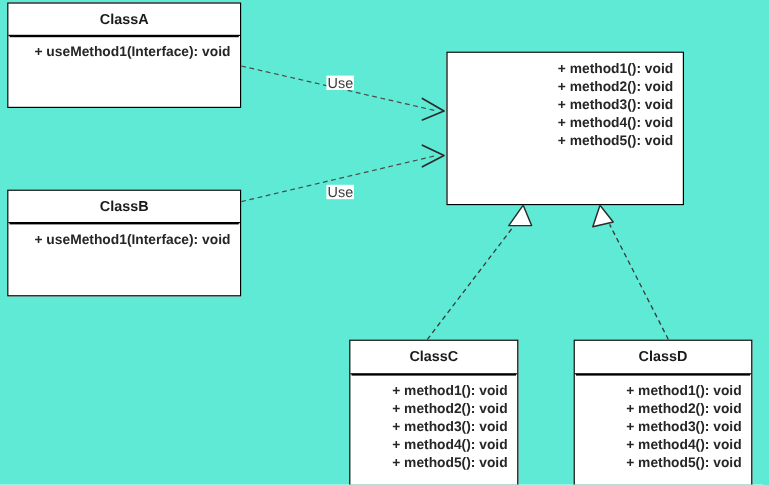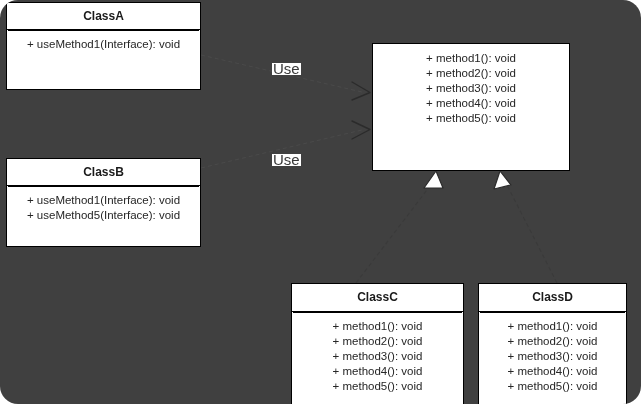--- a/index.html
+++ b/index.html
@@ -9,23 +9,22 @@
     background: #ffffff;
   }
   body {
     font-family: "Liberation Sans", sans-serif;
     -webkit-font-smoothing: antialiased;
   }
   #canvas {
     position: relative;
     width: 641px;
     height: 404px;
-    background: #404040;
+    background: #5eead4;
     overflow: hidden;
-    border-radius: 18px;
   }
   svg#edges {
     position: absolute;
     left: 0;
     top: 0;
     width: 641px;
     height: 404px;
     pointer-events: none;
   }
   .uml-box {
@@ -66,45 +65,45 @@
     font-weight: bold;
     font-size: 12px;
     line-height: 15px;
   }
   .uml-members {
     box-sizing: border-box;
     padding: 7px 8px 6px 8px;
     font-size: 11.5px;
     line-height: 15px;
     color: #262626;
-    font-weight: normal;
-    text-align: center;
+    font-weight: bold;
+    text-align: right;
     white-space: nowrap;
   }
   .member-row {
     display: block;
   }
   .edge-label {
     position: absolute;
-    font-size: 15px;
+    font-size: 12px;
     line-height: 12px;
     color: #3a3a3a;
     background: #ffffff;
     padding: 0 1px;
     z-index: 3;
     white-space: nowrap;
   }
   
   #box-classa     { left: 6px;   top: 2px;   width: 195px; height: 88px; }
   #box-classa .uml-header { height: 27px; }
   #box-classb     { left: 6px;   top: 158px; width: 195px; height: 89px; }
   #box-classb .uml-header { height: 27px; }
   #box-interface  { left: 372px; top: 43px;  width: 198px; height: 128px; }
   #box-interface .uml-header { height: 45px; padding-top: 3px; }
-  #box-classc     { left: 291px; top: 283px; width: 173px; height: 122px; }
+  #box-classc     { left: 291px; top: 283px; width: 141px; height: 122px; }
   #box-classc .uml-header { height: 28px; }
   #box-classd     { left: 478px; top: 283px; width: 149px; height: 122px; }
   #box-classd .uml-header { height: 28px; }
   #label-use-a { left: 272px; top: 63px; }
   #label-use-b { left: 272px; top: 154px; }
 </style>
 </head>
 <body>
 
 <div id="canvas">
@@ -143,21 +142,20 @@
       <span class="member-row">+ useMethod1(Interface): void</span>
     </div>
   </div>
 
   <div class="uml-box" id="box-classb">
     <div class="uml-header double-rule">
       <span class="class-title">ClassB</span>
     </div>
     <div class="uml-members">
       <span class="member-row">+ useMethod1(Interface): void</span>
-      <span class="member-row">+ useMethod5(Interface): void</span>
     </div>
   </div>
 
   <div class="uml-box" id="box-interface">
     <div class="uml-members">
       <span class="member-row">+ method1(): void</span>
       <span class="member-row">+ method2(): void</span>
       <span class="member-row">+ method3(): void</span>
       <span class="member-row">+ method4(): void</span>
       <span class="member-row">+ method5(): void</span>

